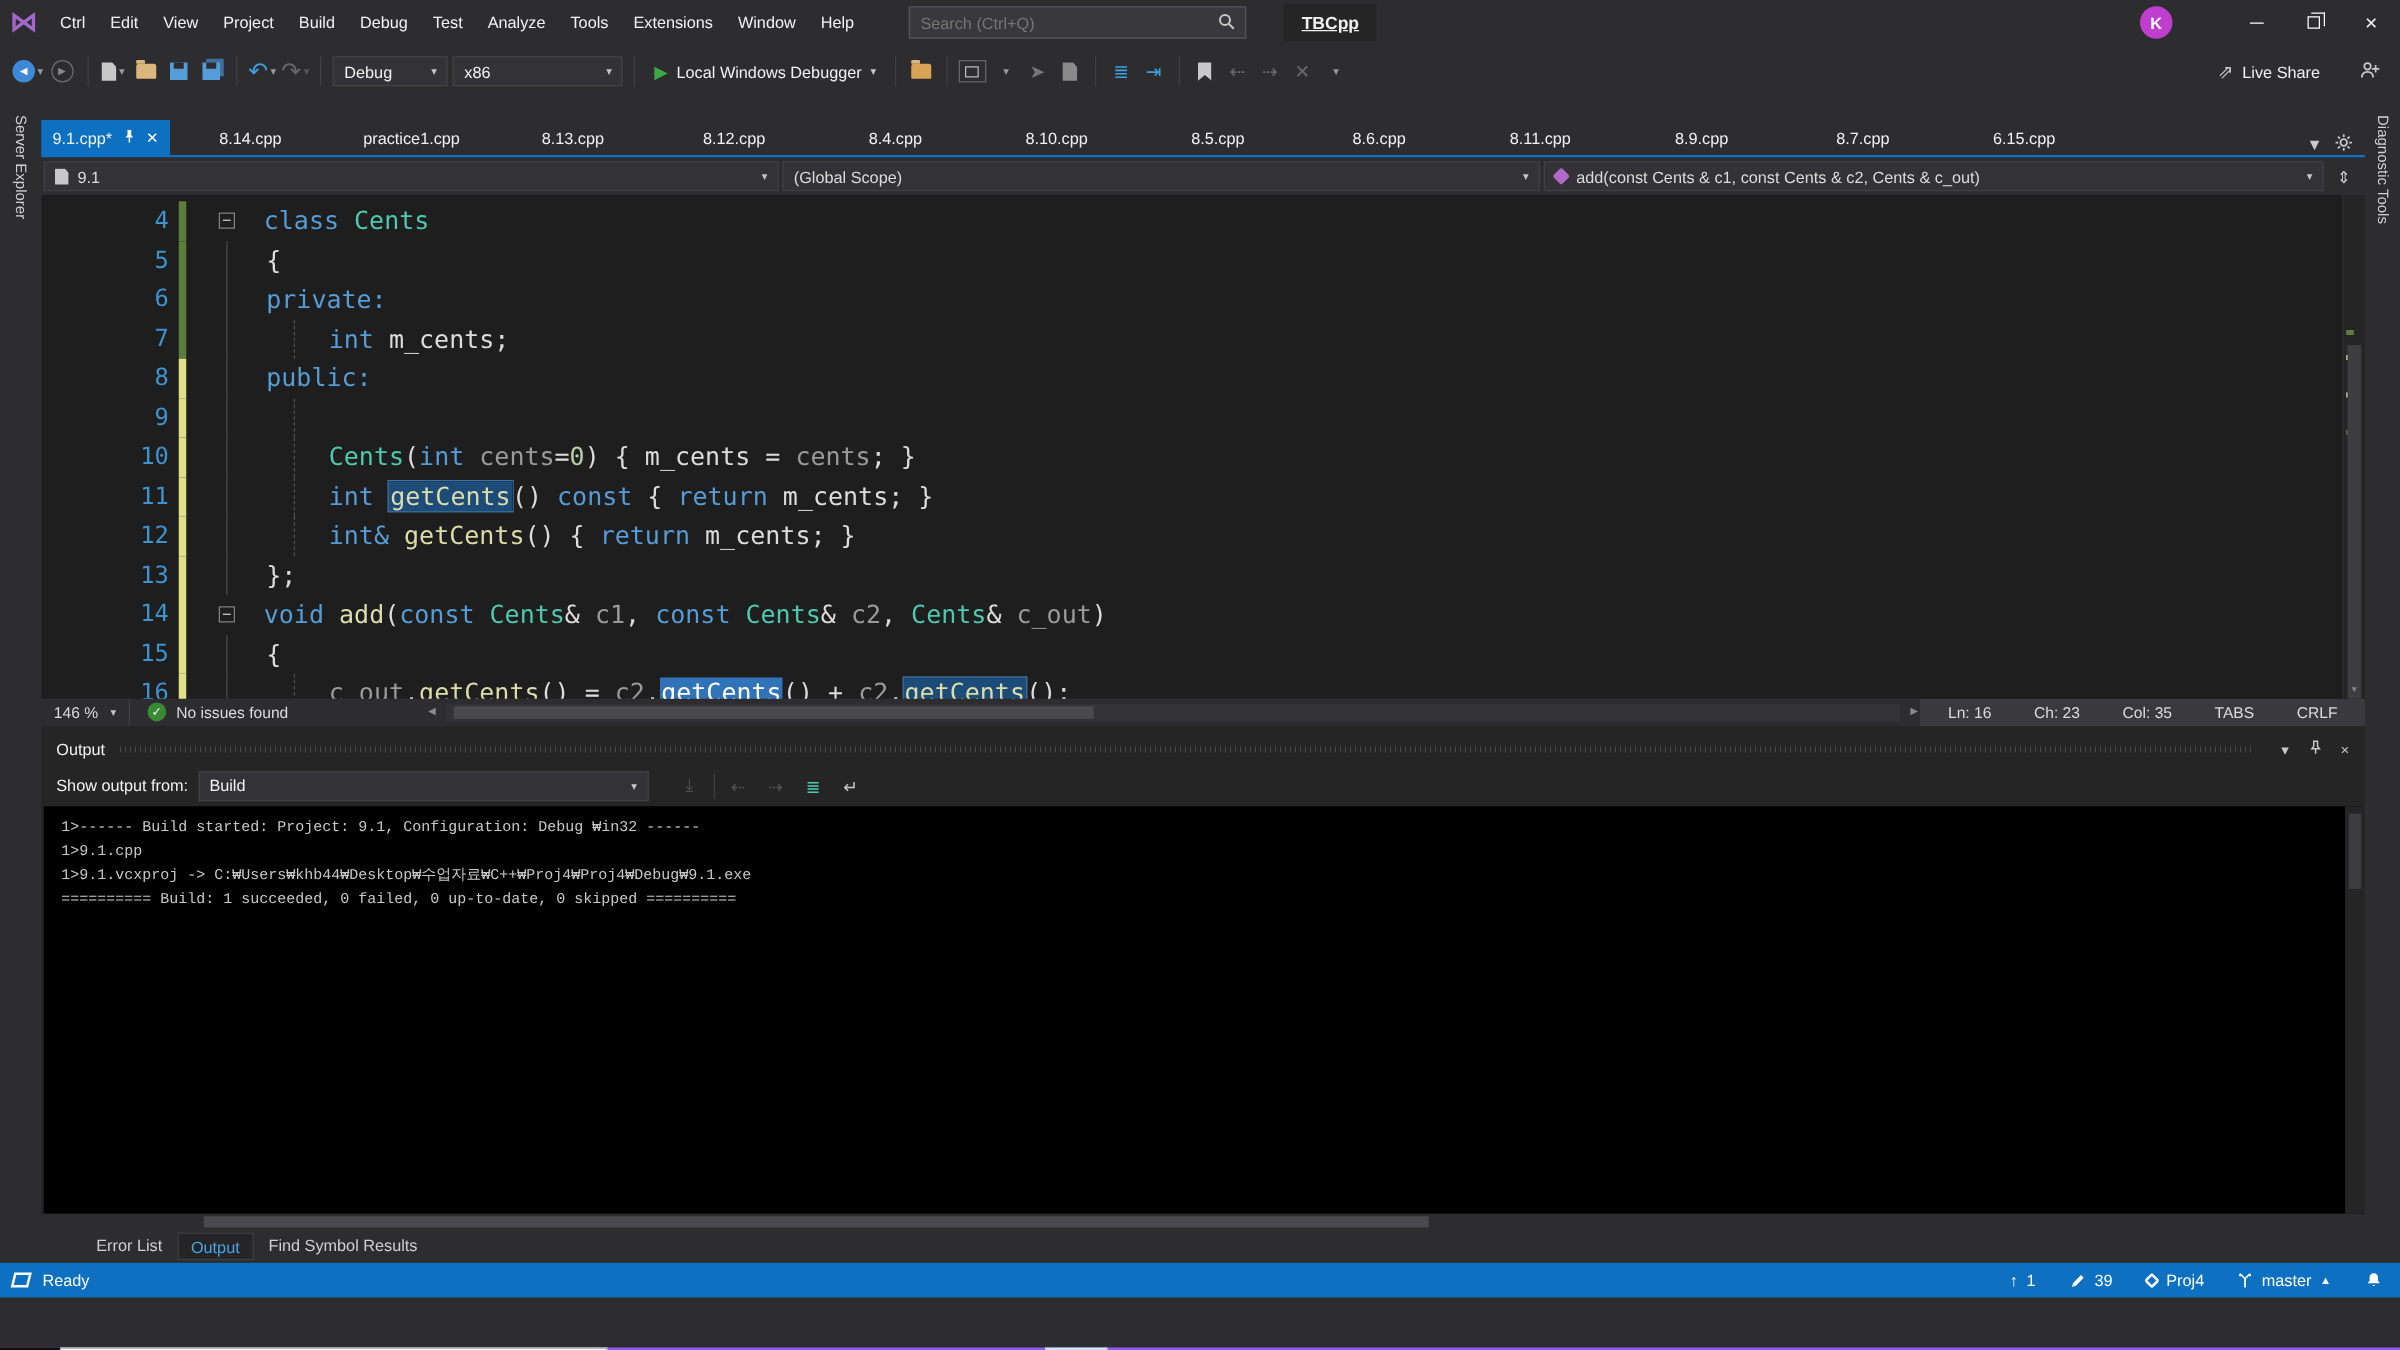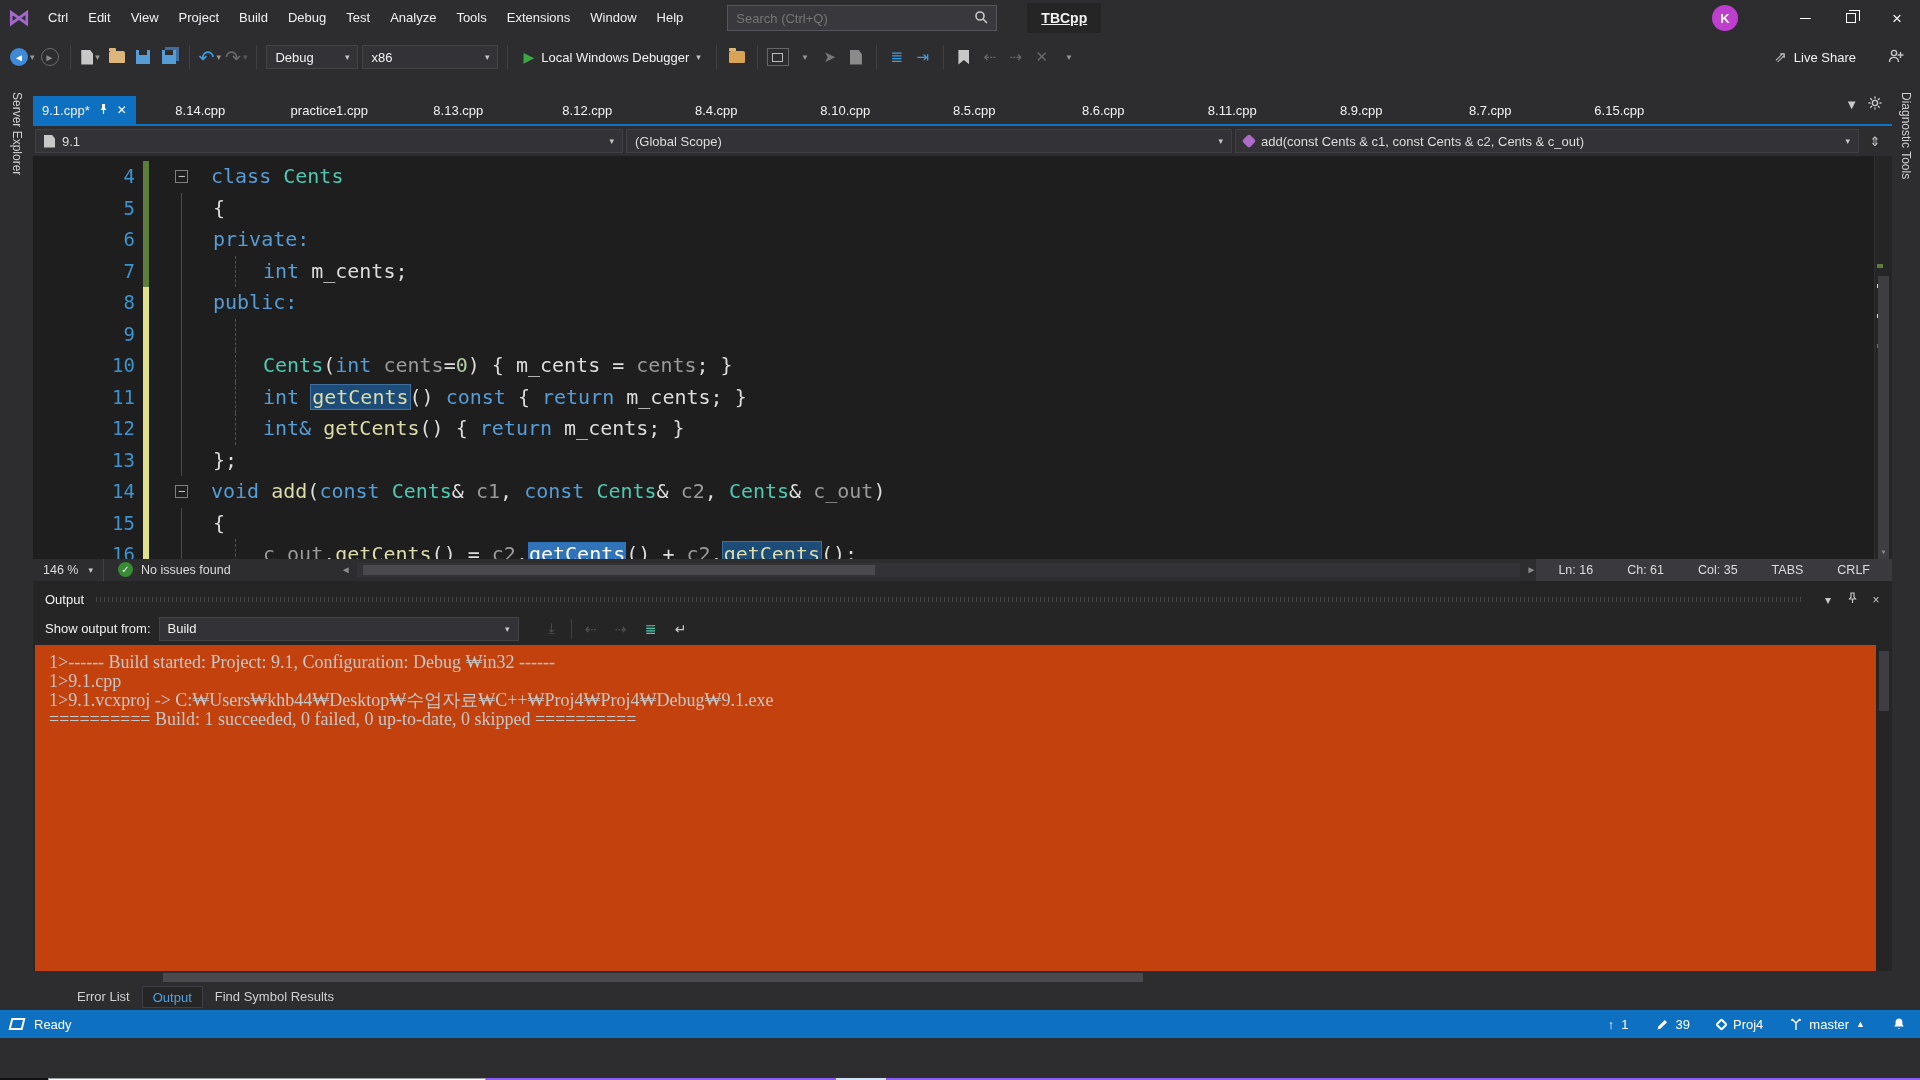--- a/index.html
+++ b/index.html
@@ -53,21 +53,21 @@
   .ls-arrow{font-size:15px;color:#C8C8C8;}
 
   
   .main{position:relative;height:932px;display:flex;background:#2D2D30;}
   .vstrip{width:33px;background:#2D2D30;color:#D0D0D0;font-size:12px;}
   .vstrip span{writing-mode:vertical-rl;display:block;margin:14px auto 0;}
   .vstrip.right{width:28px;}
   .centercol{flex:1;display:flex;flex-direction:column;min-width:0;}
 
   
-  .tabrow{display:flex;align-items:flex-start;height:46px;padding-top:18px;}
+  .tabrow{display:flex;align-items:flex-end;height:46px;padding-top:18px;}
   .tab{height:28px;display:flex;align-items:center;justify-content:center;color:#F1F1F1;}
   .tab.active{background:#0E70C0;padding:0 9px;gap:8px;}
   .tab:not(.active){width:129px;}
   .tab .pin,.tab .tclose{font-size:12px;color:#fff;}
   .tabunderline{height:2px;background:#0E70C0;}
   .tabrow-icons{margin-left:auto;display:flex;gap:10px;align-items:center;padding:0 10px;color:#C8C8C8;}
 
   
   .navbar{height:30px;display:flex;align-items:center;gap:3px;padding:3px 4px 3px 2px;background:#2D2D30;}
   .nav-box{height:24px;background:#333337;border:1px solid #3F3F46;display:flex;align-items:center;
@@ -116,22 +116,22 @@
   .outpanel{display:flex;flex-direction:column;background:#252526;flex:1;min-height:0;}
   .outhead{height:26px;display:flex;align-items:center;padding:0 4px 0 12px;}
   .outdots{flex:1;height:5px;margin:0 12px;
     background-image:repeating-linear-gradient(90deg,#47474B 0 1px,transparent 1px 4px);}
   .outhead .hic{width:24px;text-align:center;color:#C8C8C8;font-size:12px;}
   .outtools{height:32px;display:flex;align-items:center;padding:0 12px;gap:8px;}
   .out-select{width:360px;height:24px;background:#333337;border:1px solid #434346;display:flex;
     align-items:center;padding:0 8px;justify-content:space-between;}
   .out-select .dd{font-size:9px;color:#C5C5C5;}
   .outtools .oti{color:#9A9A9A;font-size:14px;width:22px;text-align:center;}
-  .outbody{flex:1;background:#c2410c;position:relative;margin-left:2px;
-    font-family:Liberation Serif, serif;font-size:18px;color:#C8C8C8;
+  .outbody{flex:1;background:#000000;position:relative;margin-left:2px;
+    font-family:Liberation Mono, monospace;font-size:12px;color:#C8C8C8;
     padding:8px 0 0 14px;}
   .outbody .oline{line-height:19px;white-space:pre;}
   .outvsb{position:absolute;right:0;top:0;bottom:0;width:16px;background:#252526;}
   .outvsb .thumb{position:absolute;left:3px;right:3px;top:6px;height:60px;background:#3E3E42;}
   .outhsb{height:13px;background:#2D2D30;position:relative;}
   .outhsb .thumb{position:absolute;left:130px;width:980px;top:2px;bottom:2px;background:#4A4A4E;}
 
   
   .ptabs{height:26px;display:flex;align-items:center;background:#2D2D30;padding-left:34px;gap:2px;}
   .ptab{padding:0 10px;height:22px;line-height:22px;color:#D0D0D0;}
@@ -456,21 +456,21 @@
         <span class="okcirc">✓</span>
         <span>No issues found</span>
         <span style="width:110px"></span>
         <span class="harrow">◄</span>
         <div class="hscroll">
             <div class="thumb"></div>
           </div>
         <span class="harrow">►</span>
         <div class="caretinfo">
           <span>Ln: 16</span>
-          <span>Ch: 61</span>
+          <span>Ch: 23</span>
           <span>Col: 35</span>
           <span>TABS</span>
           <span>CRLF</span>
         </div>
       </div>
 
       <div class="splitter"></div>
 
       <div class="outpanel">
         <div class="outhead">

